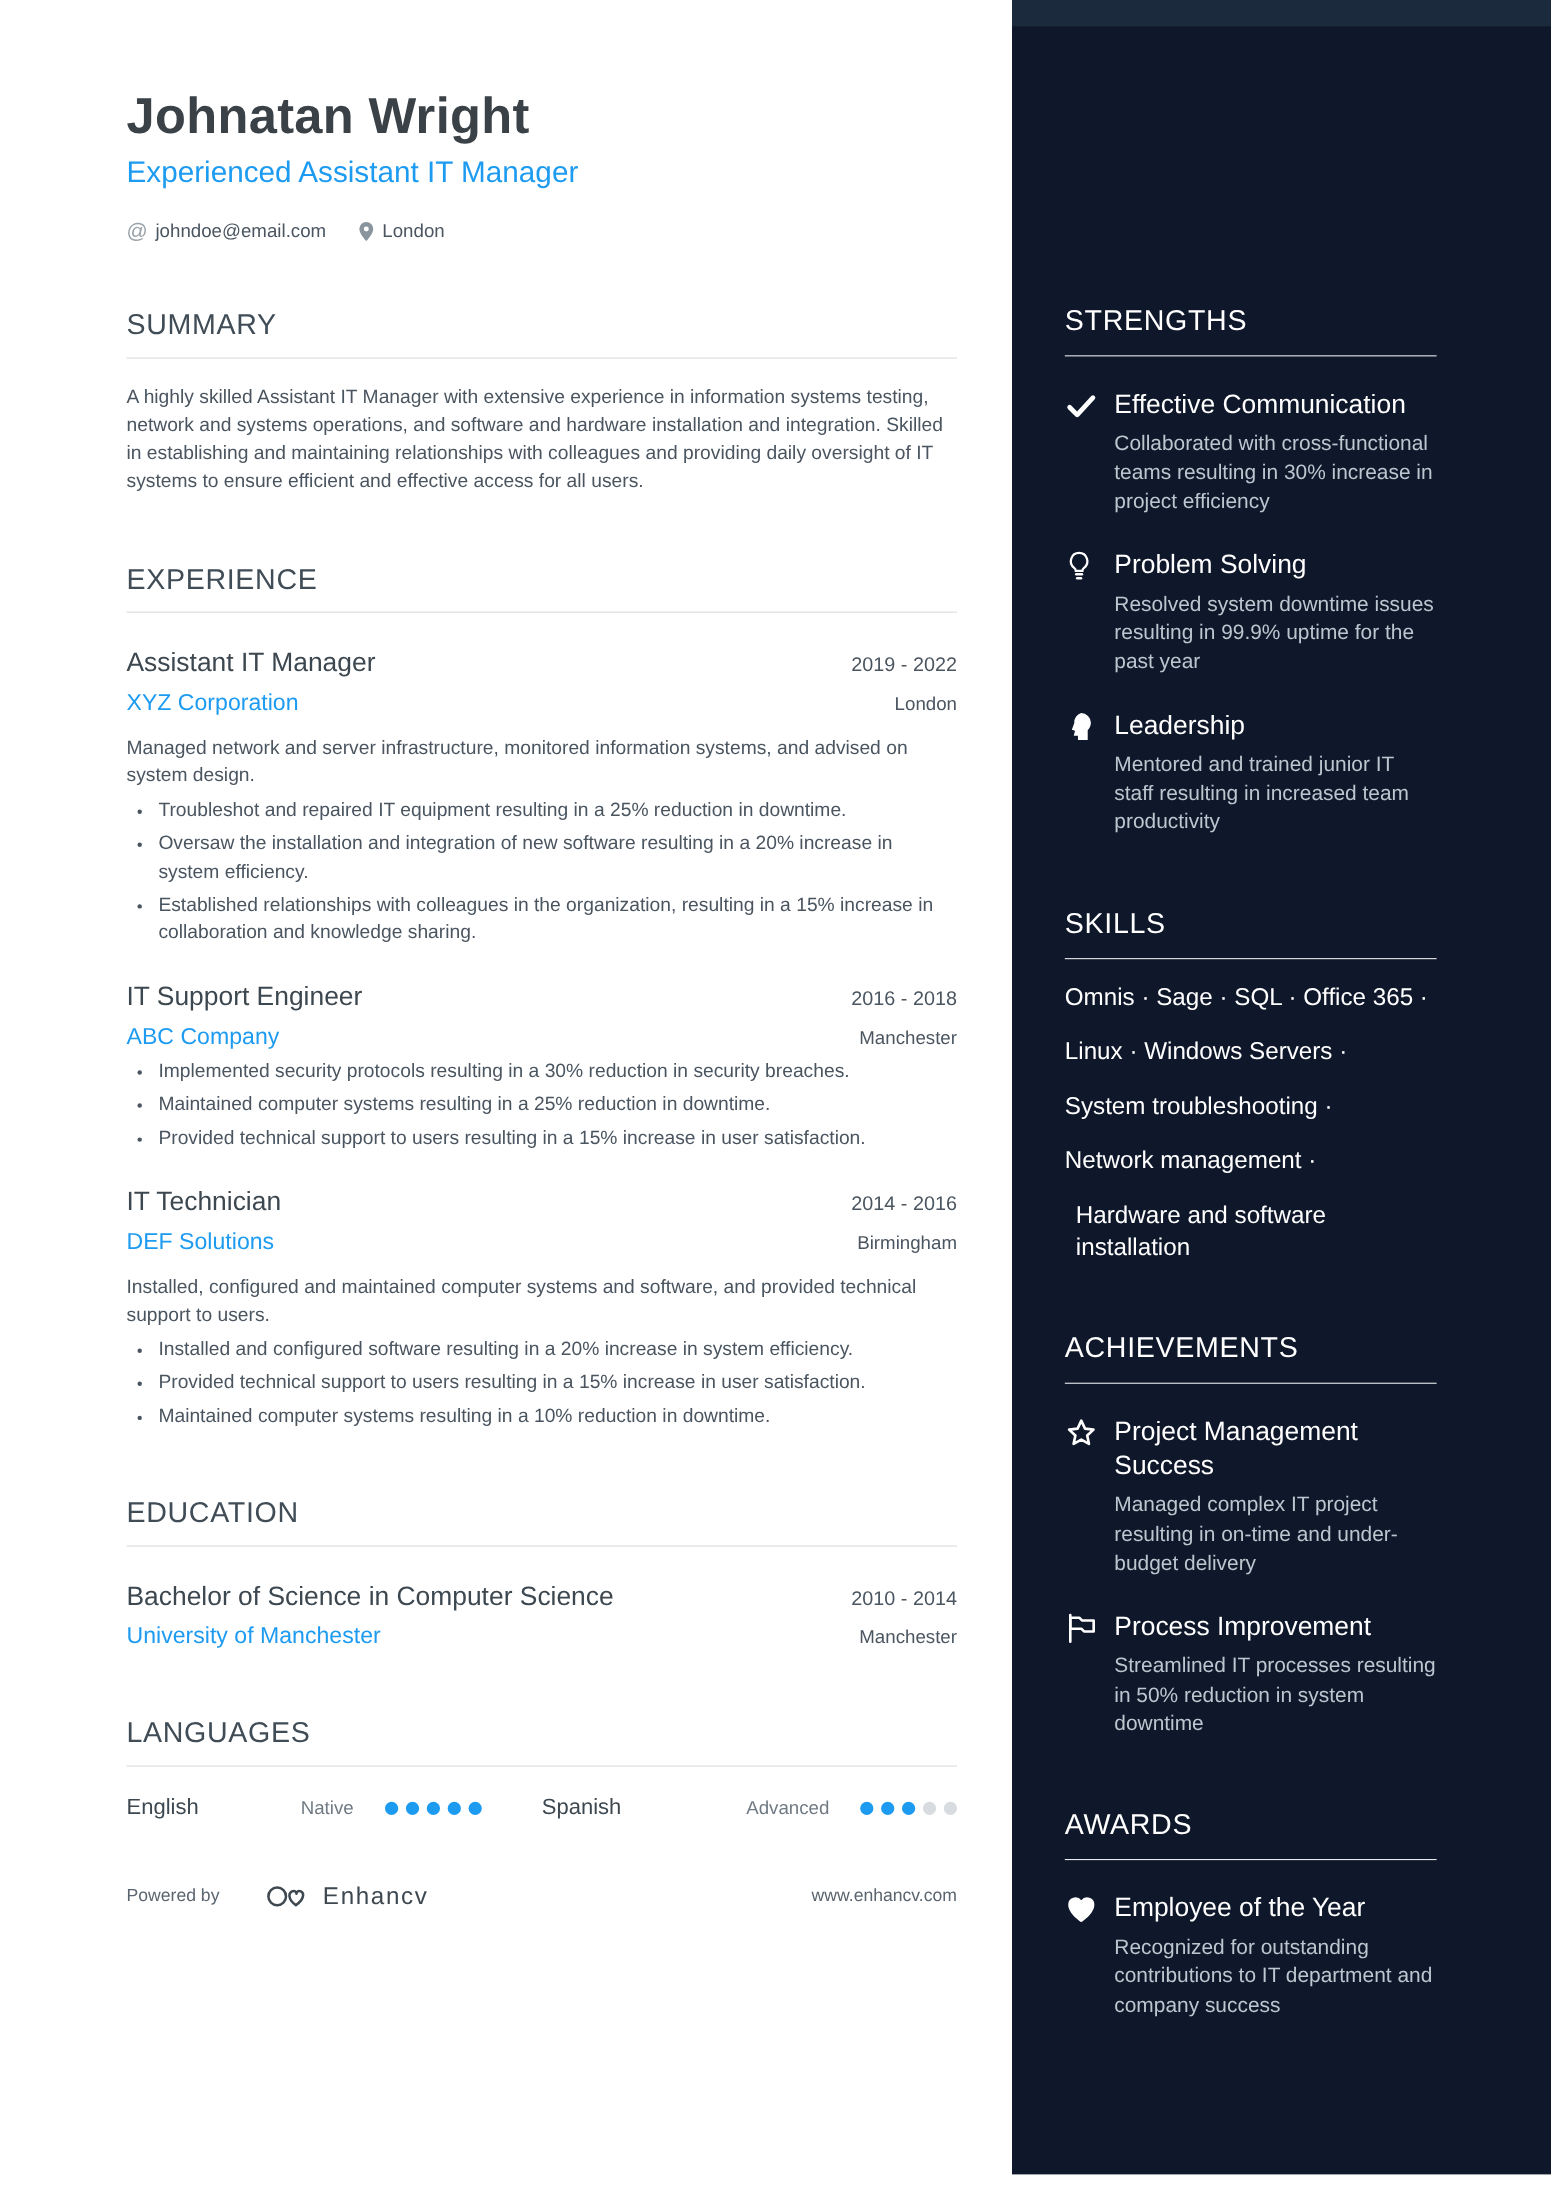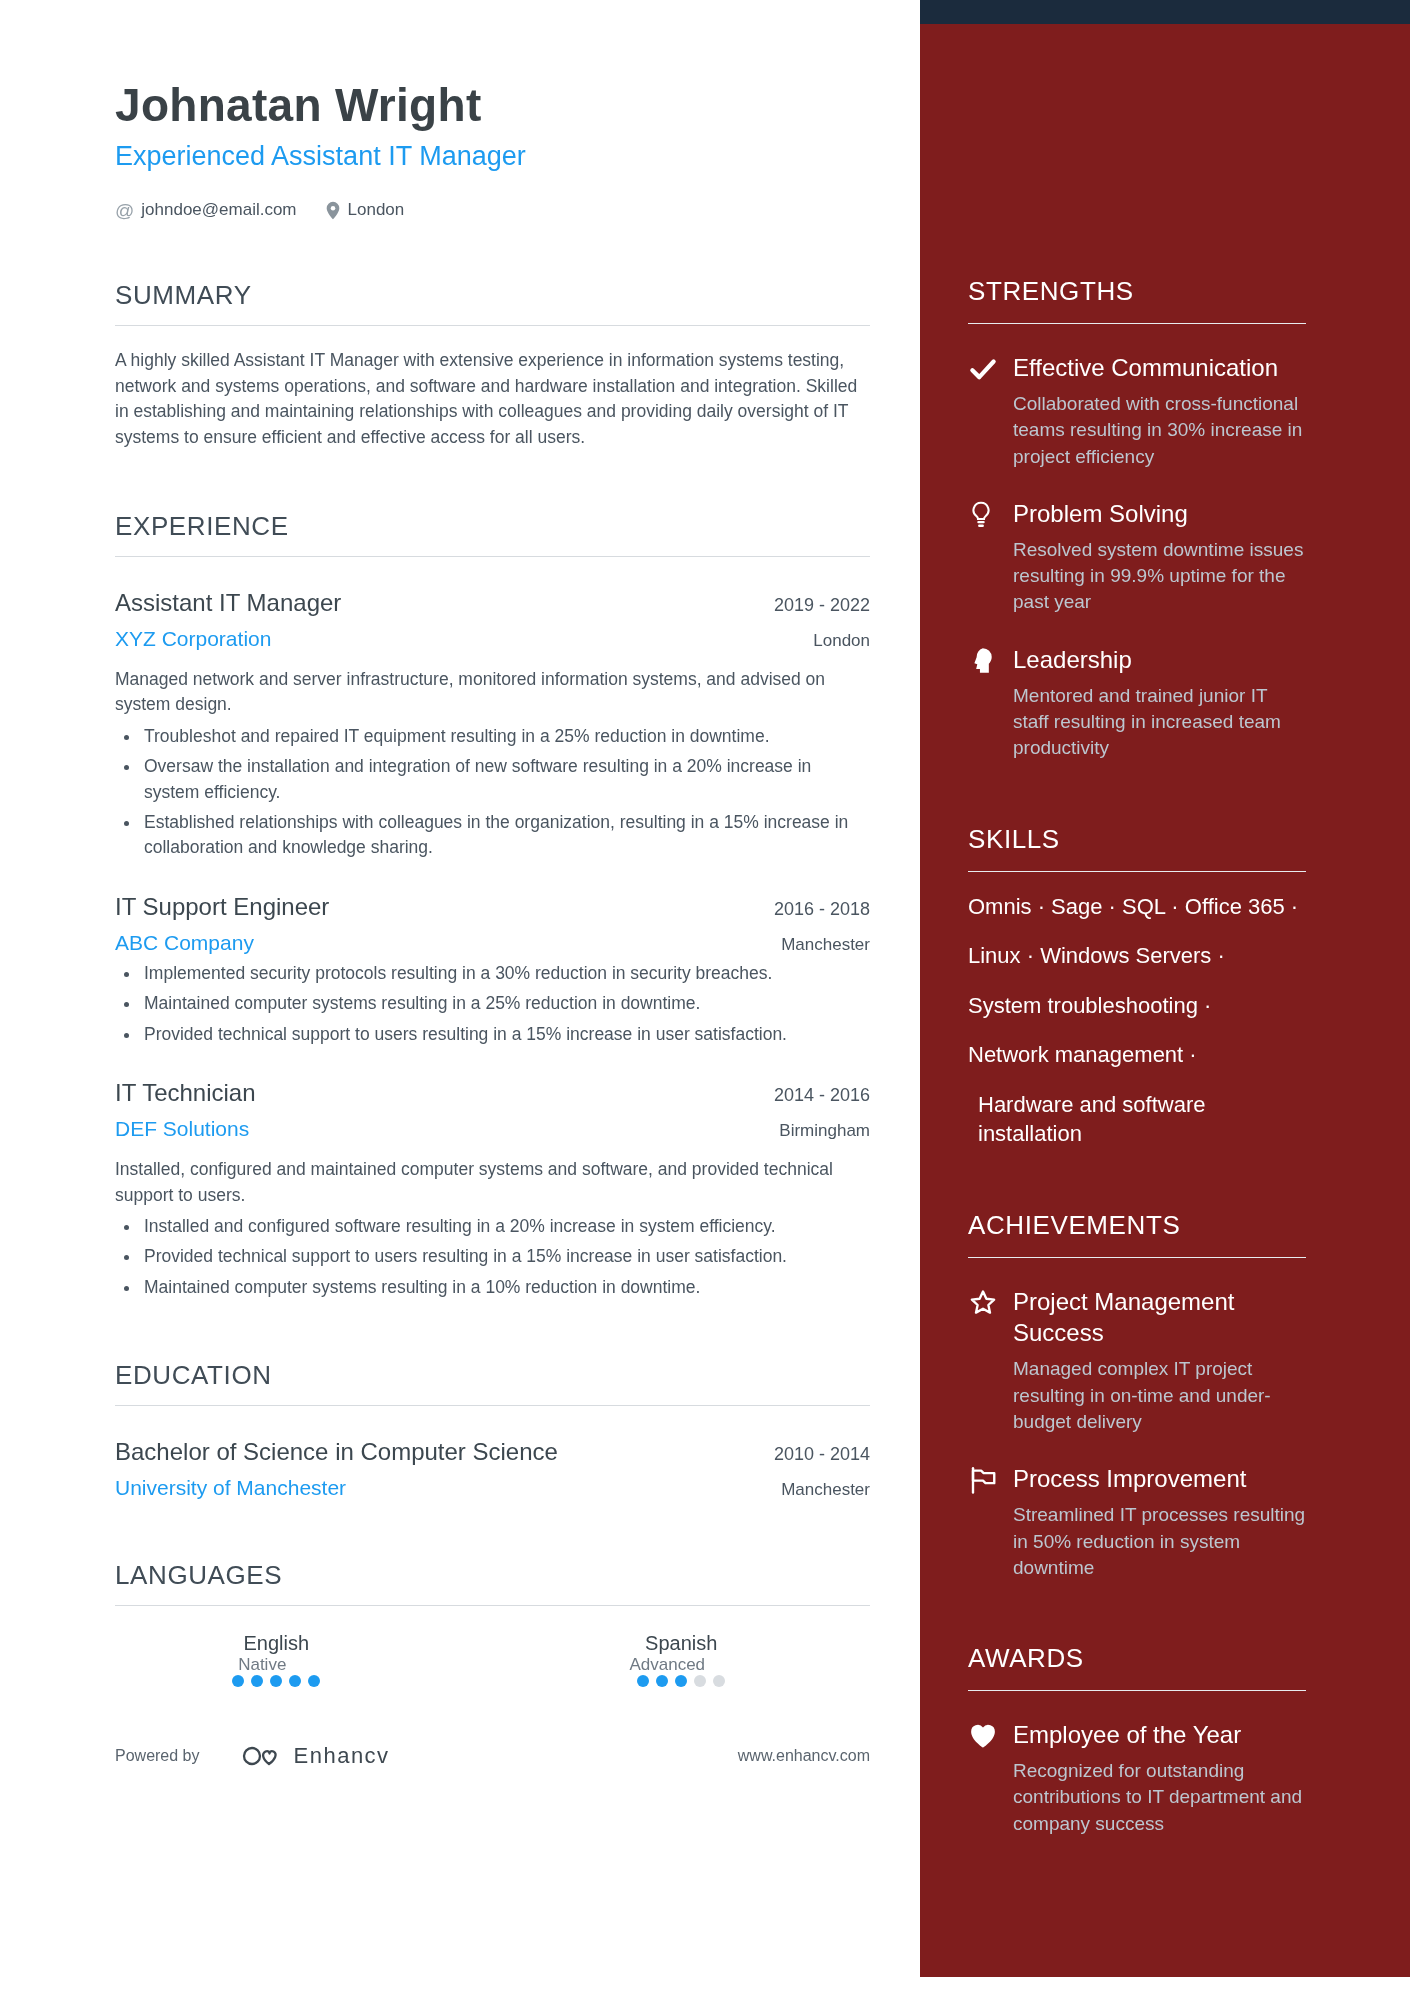--- a/index.html
+++ b/index.html
@@ -31,36 +31,36 @@
   .job-company { font-size: 21px; color: #1d9bf0; }
   .job-location { font-size: 17px; color: #4a5560; }
   .job-desc { font-size: 17.5px; line-height: 1.45; color: #4a5560; margin: 16px 0 0; }
   .job-bullets { margin: 6px 0 0; padding-left: 25px; }
   .job-bullets li { font-size: 17.5px; line-height: 1.45; color: #4a5560; margin-top: 5px; padding-left: 4px; }
   .job-bullets li::marker { color: #4a5560; font-size: 15px; }
 
   .edu-school { font-size: 21px; color: #1d9bf0; }
 
   .langs { display: flex; margin-top: 26px; }
-  .lang { width: 50%; display: flex; align-items: center; flex-direction: column; }
+  .lang { width: 50%; display: flex; align-items: center; }
   .lang:first-child { padding-right: 55px; }
   .lang-name { font-size: 20px; color: #3c474f; flex: 1; }
   .lang-level { font-size: 17px; color: #707a84; margin-right: 28px; }
   .dots { display: flex; gap: 7px; align-items: center; }
   .dot { width: 12px; height: 12px; border-radius: 50%; background: #d8dce0; }
   .dot.filled { background: #1d9bf0; }
 
   .footer { display: flex; align-items: center; margin-top: 56px; }
   .powered-by { font-size: 16px; color: #5a646e; }
   .brand-logo { margin: 0 12px 0 42px; display: flex; }
   .brand-name { font-size: 22px; color: #3e4850; letter-spacing: 1.5px; }
   .website { margin-left: auto; font-size: 16px; color: #5a646e; }
 
   
-  .sidebar { width: 490px; background: #7f1d1d; color: #fff; padding: 276px 104px 0 48px; position: relative; }
+  .sidebar { width: 490px; background: #0f172a; color: #fff; padding: 276px 104px 0 48px; position: relative; }
   .sidebar-topband { position: absolute; top: 0; left: 0; right: 0; height: 24px; background: #1b2b3d; }
   .side-h { font-size: 26px; font-weight: 500; letter-spacing: 0.6px; margin: 0; color: #fff;
             border-bottom: 1.5px solid #e8ecef; padding-bottom: 16px; }
   .side-section + .side-section { margin-top: 62px; }
   .side-item { display: flex; gap: 15px; margin-top: 28px; align-items: flex-start; }
   .side-icon { width: 30px; flex: 0 0 30px; padding-top: 2px; }
   .side-icon svg { display: block; }
   .side-title { font-size: 24px; line-height: 1.3; color: #fff; }
   .side-desc { font-size: 19px; line-height: 1.38; color: #bcc6cf; margin-top: 8px; }
   .skill-line { font-size: 22px; color: #fff; margin-top: 21px; line-height: 1.3; }

